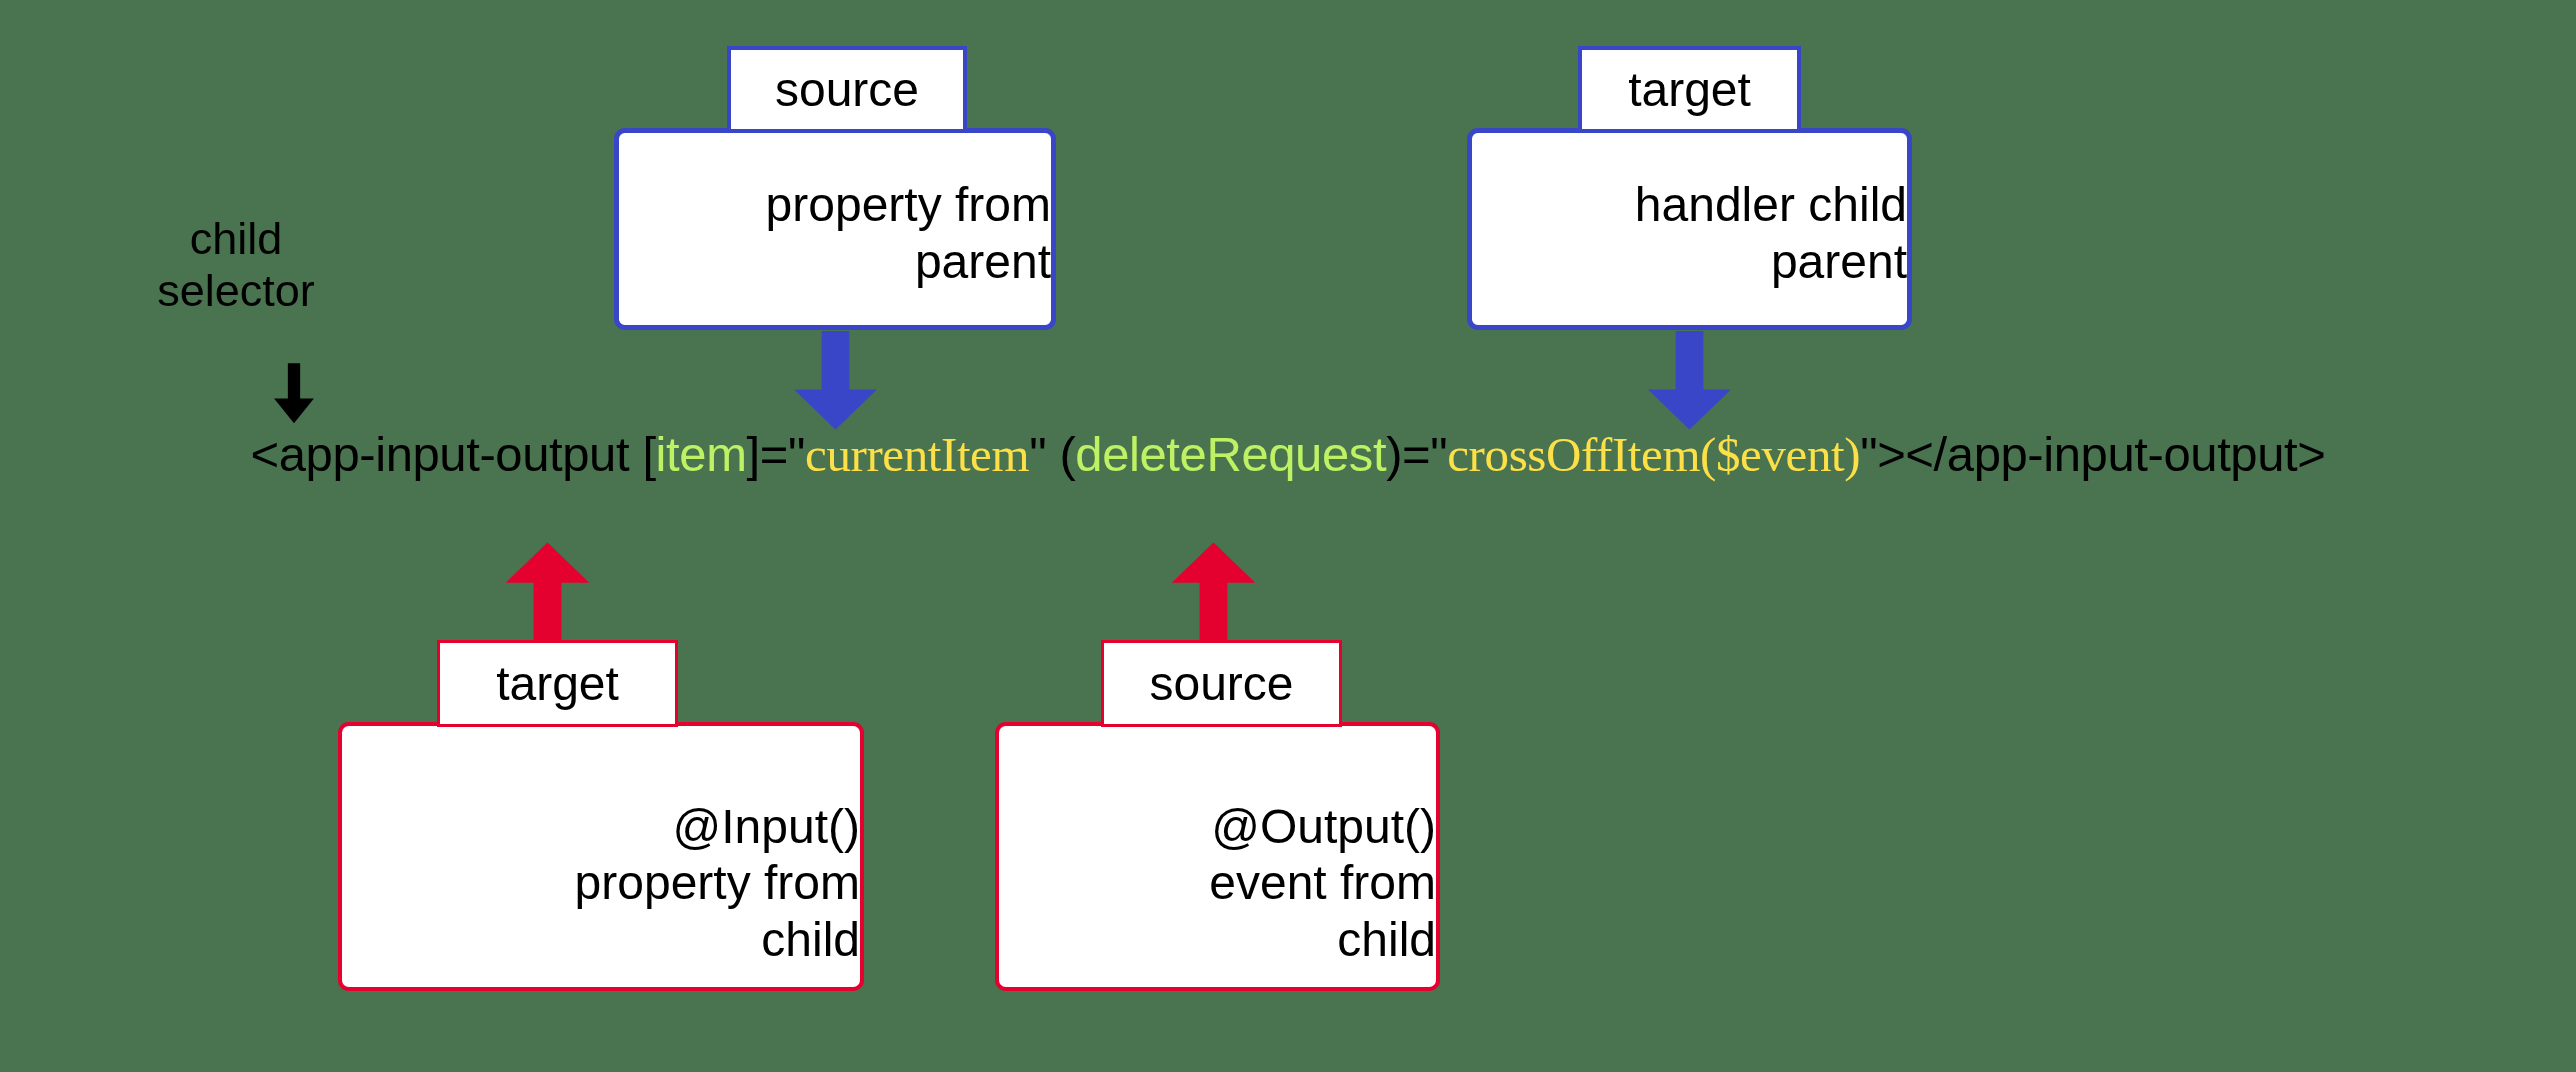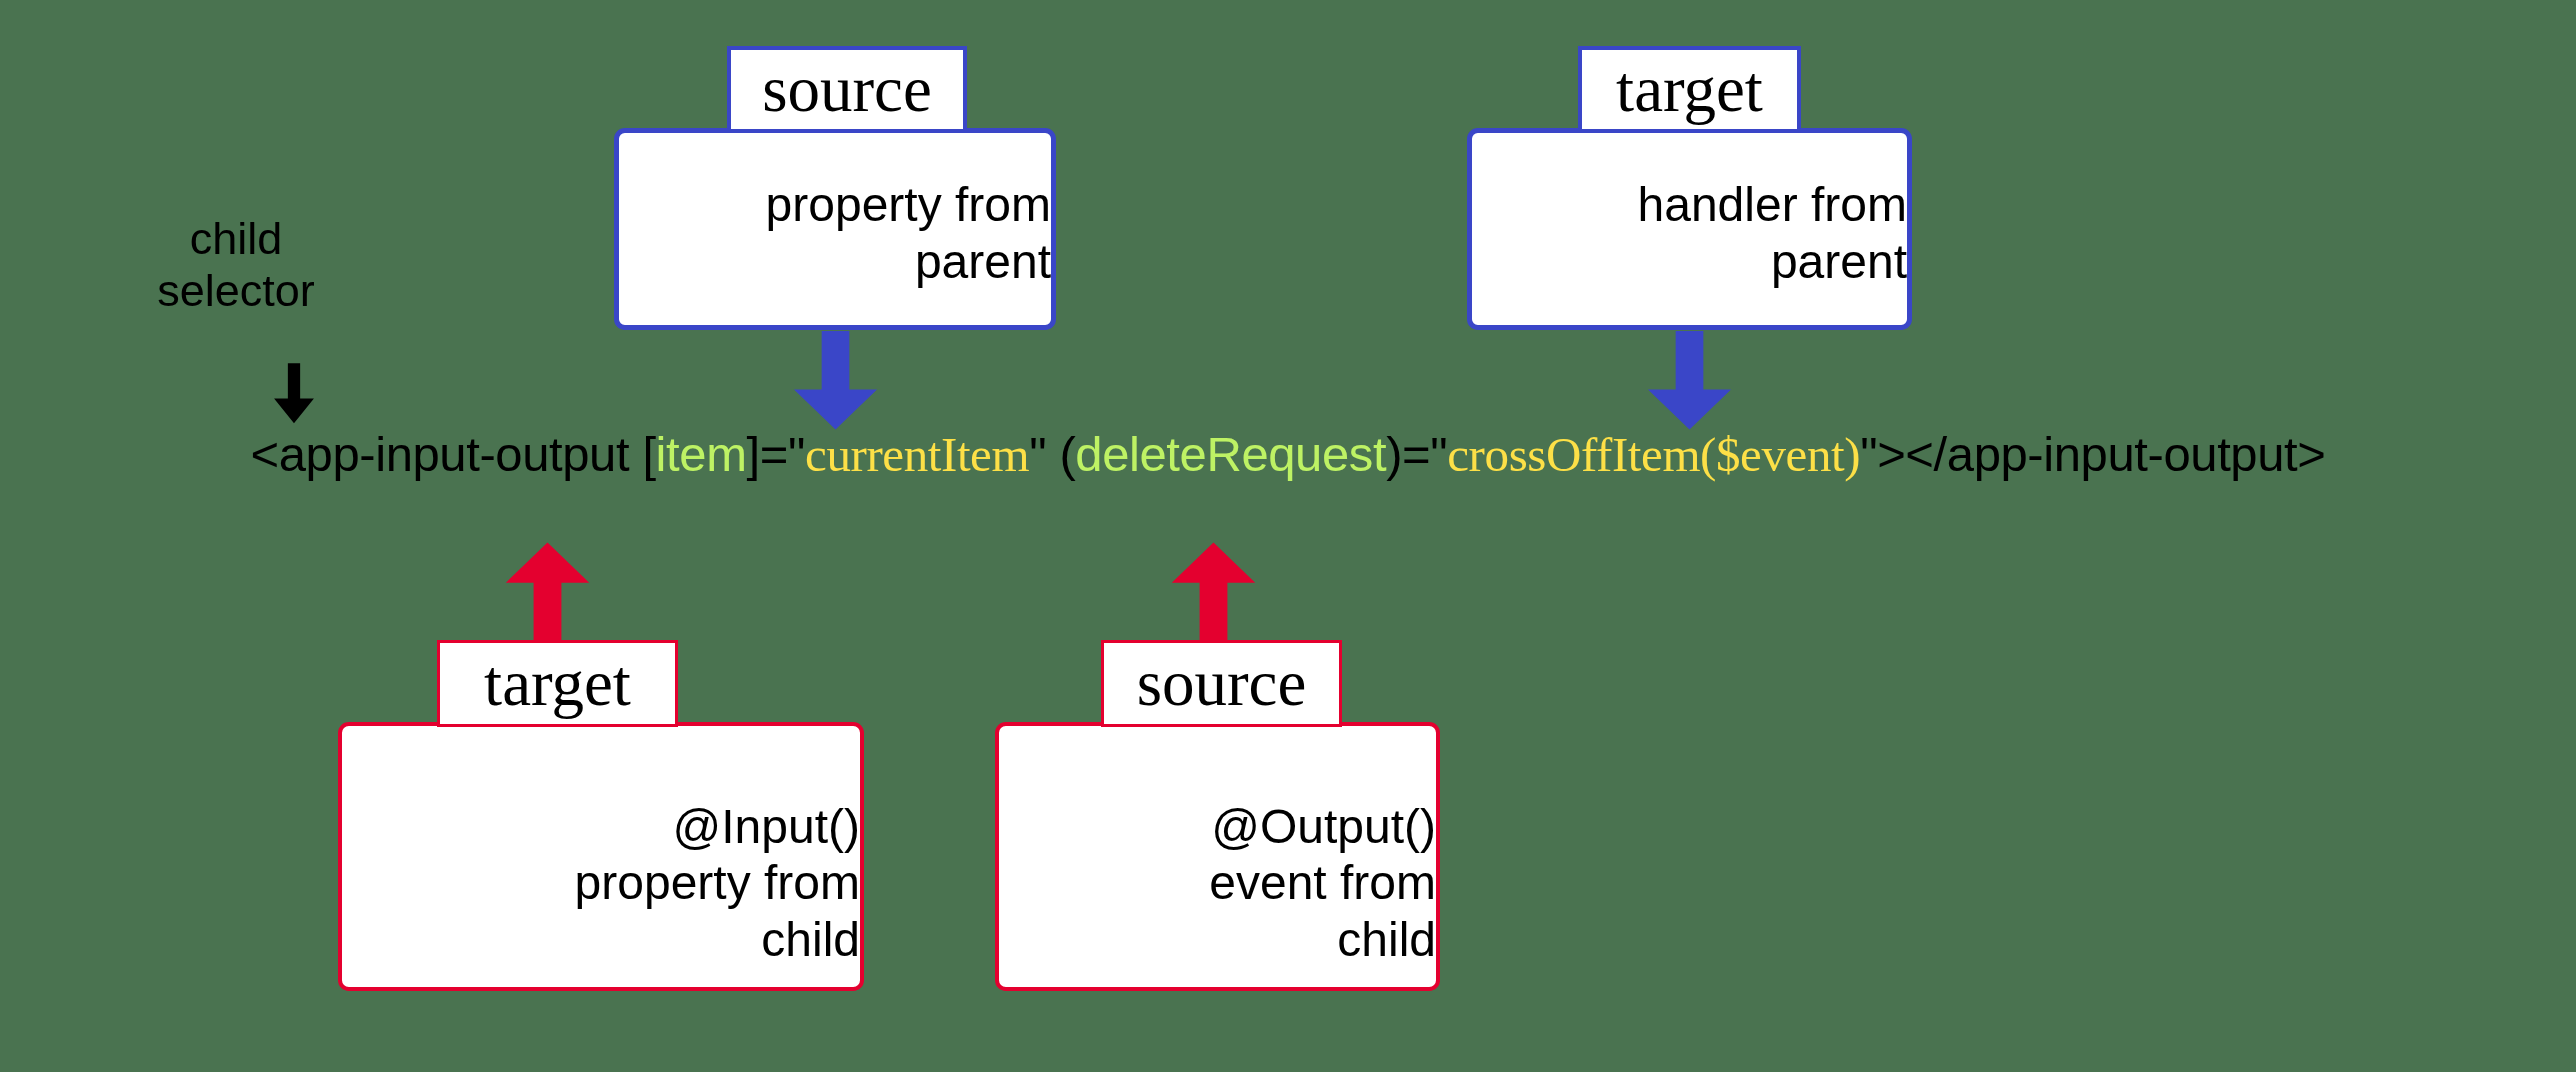--- a/index.html
+++ b/index.html
@@ -61,22 +61,22 @@
 
   
   .tab-box {
     position: absolute;
     background: #ffffff;
     box-sizing: border-box;
     display: flex;
     align-items: center;
     justify-content: center;
     color: #000000;
-    font-size: 65px;
-    font-family: Liberation Serif, serif;
+    font-size: 48px;
+    font-family: Liberation Sans, sans-serif;
     z-index: 5;
   }
   .tab-box.blue { border: 4.6px solid #3a46c8; }
   .tab-box.red  { border: 3.9px solid #e4002f; }
 
   
   .arrow {
     position: absolute;
     z-index: 4;
   }
@@ -122,21 +122,21 @@
 
   <div class="arrow" style="left:789px; top:331px; width:93px; height:100px;">
     <svg width="93" height="100" viewBox="0 0 120 130">
       <polygon points="42,0 78,0 78,76 114,76 60,128 6,76 42,76" fill="#3a46c8"></polygon>
     </svg>
   </div>
 
   <div class="tab-box blue" style="left:1578px; top:46px; width:223px; height:87px;">target</div>
 
   <div class="callout blue" style="left:1467px; top:128px; width:445px; height:202px;">
-    <div class="body-text">handler from
+    <div class="body-text">handler child
 parent</div>
   </div>
 
   <div class="arrow" style="left:1643px; top:331px; width:93px; height:100px;">
     <svg width="93" height="100" viewBox="0 0 120 130">
       <polygon points="42,0 78,0 78,76 114,76 60,128 6,76 42,76" fill="#3a46c8"></polygon>
     </svg>
   </div>
 
   <div id="code-line"><span class="tok-black">&lt;app-input-output [</span><span class="tok-red">item</span><span class="tok-black">]="</span><span class="tok-blue">currentItem</span><span class="tok-black">" (</span><span class="tok-red">deleteRequest</span><span class="tok-black">)="</span><span class="tok-blue">crossOffItem($event)</span><span class="tok-black">"&gt;&lt;/app-input-output&gt;</span></div>

